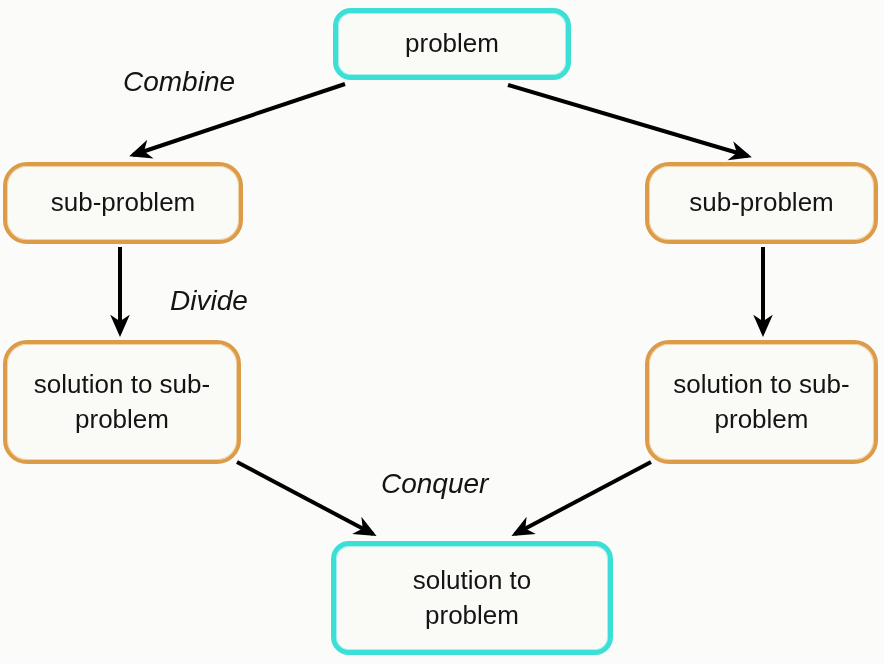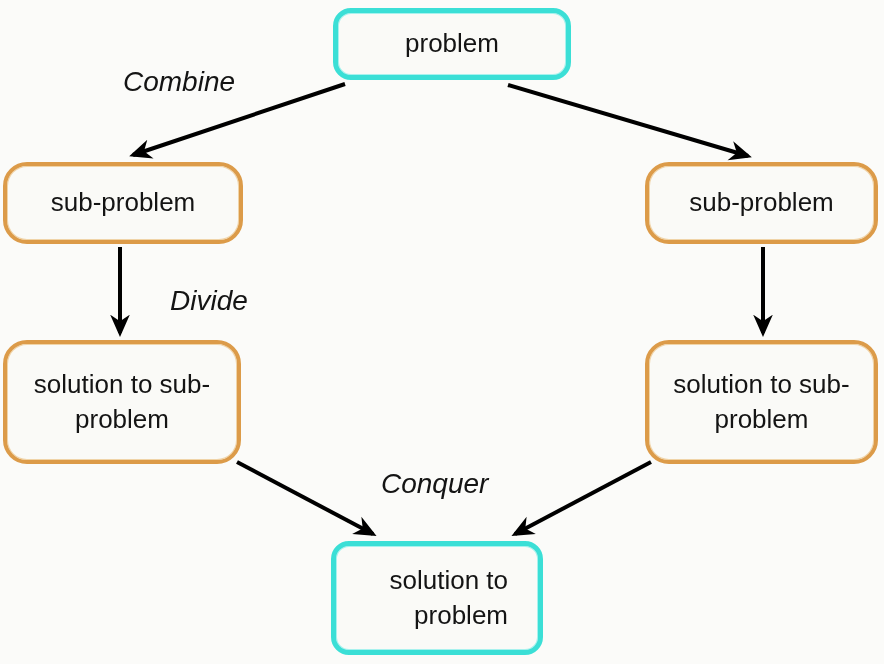--- a/index.html
+++ b/index.html
@@ -36,21 +36,21 @@
   }
   .node.orange {
     border: 4px solid #dc9b49;
     box-shadow: inset 0 0 0 1px #f0d4a8;
   }
   #node-problem          { left: 325px; top: 8px;   width: 238px; height: 72px;  }
   #node-sub-left         { left: 3px;   top: 162px; width: 240px; height: 82px;  }
   #node-sub-right        { left: 645px; top: 162px; width: 233px; height: 82px;  }
   #node-sol-sub-left     { left: 3px;   top: 340px; width: 238px; height: 124px; padding: 0 20px; }
   #node-sol-sub-right    { left: 645px; top: 340px; width: 233px; height: 124px; padding: 0 18px; }
-  #node-sol-problem      { left: 323px; top: 541px; width: 212px; height: 114px; padding: 0 30px; text-align: right; }
+  #node-sol-problem      { left: 323px; top: 541px; width: 282px; height: 114px; padding: 0 30px; }
   .phase-label {
     position: absolute;
     font-style: italic;
     font-size: 28px;
     color: #141414;
     white-space: nowrap;
   }
   #label-divide  { left: 123px; top: 66px;  }
   #label-conquer { left: 170px; top: 285px; }
   #label-combine { left: 381px; top: 468px; }

